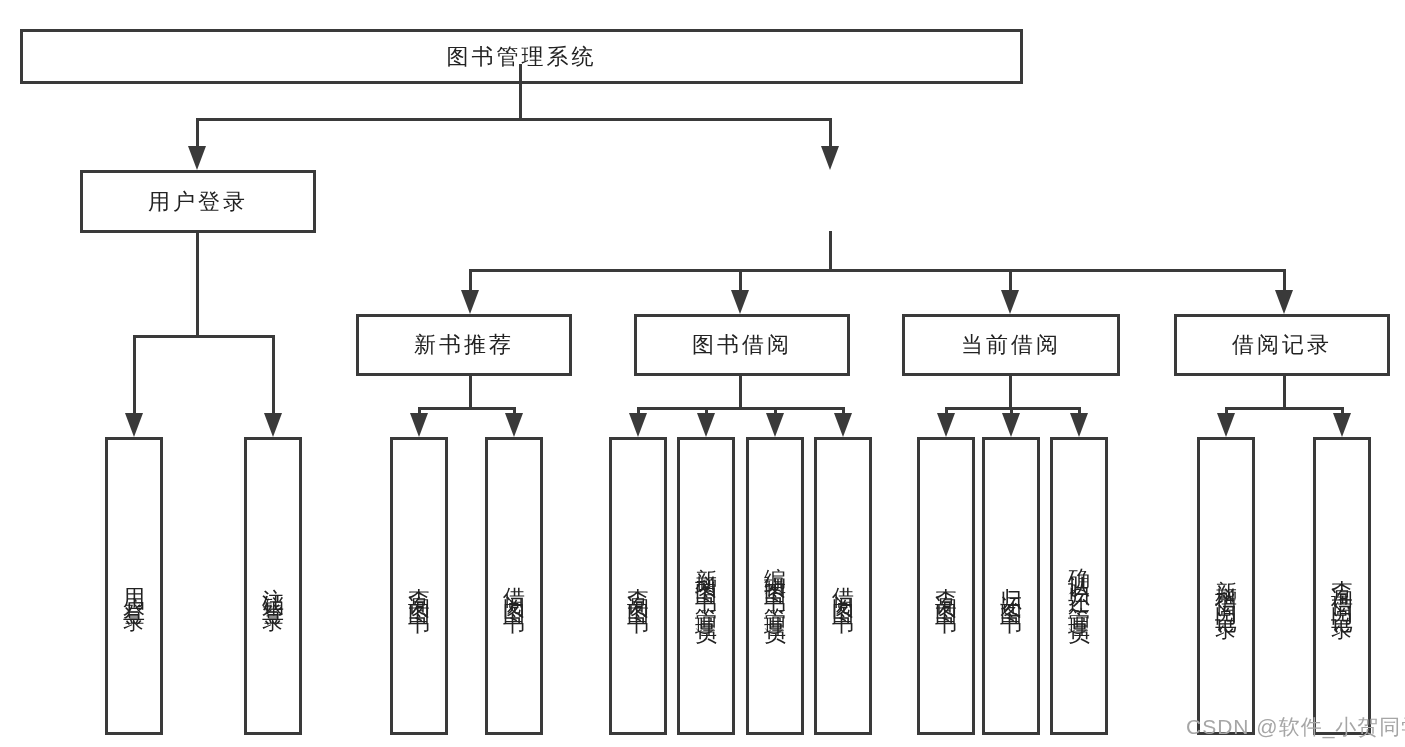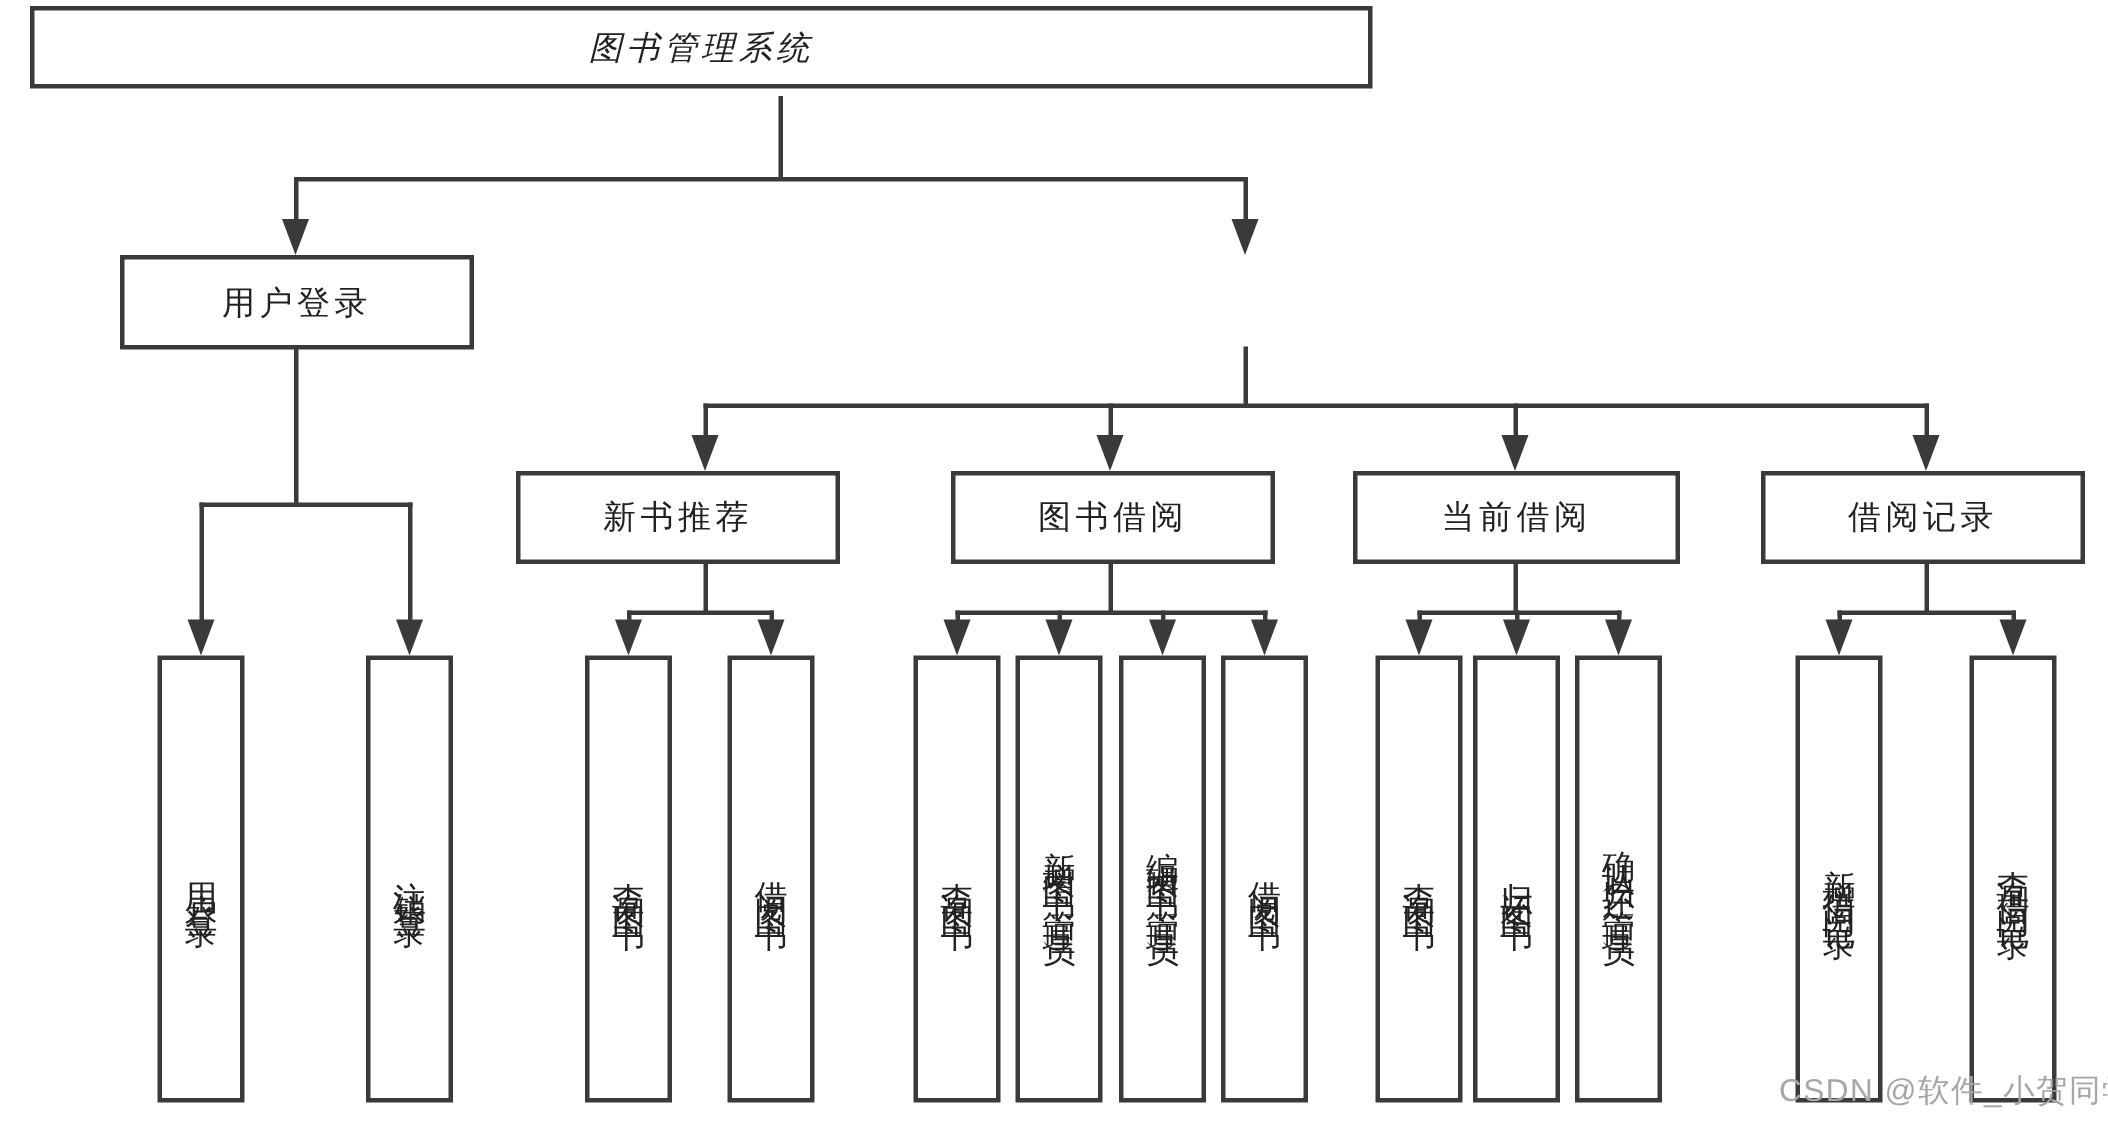--- a/index.html
+++ b/index.html
@@ -31,25 +31,25 @@
     position:absolute; left:1186px; top:713px;
     font-size:21px; letter-spacing:1px; color:#a6a6a6;
     z-index:5; white-space:nowrap;
   }
 </style>
 </head>
 <body>
 
 <div class="canvas">
 
-  <div class="node" style="left:20px; top:4px; width:895px; height:55px;font-style:italic;">图书管理系统</div>
+  <div class="node" style="left:20px; top:29px; width:1003px; height:55px;">图书管理系统</div>
 
   <div class="node" style="left:80px; top:170px; width:236px; height:63px;">用户登录</div>
 
-  <div class="node" style="left:344px; top:314px; width:216px; height:62px;text-align:center;">新书推荐</div>
+  <div class="node" style="left:356px; top:314px; width:216px; height:62px;text-align:center;">新书推荐</div>
   <div class="node" style="left:902px; top:314px; width:218px; height:62px;">当前借阅</div>
   <div class="node" style="left:634px; top:314px; width:216px; height:62px;">图书借阅</div>
   <div class="node" style="left:1174px; top:314px; width:216px; height:62px;">借阅记录</div>
 
   <div class="node leaf" style="left:105px; top:437px; width:58px; height:298px;">用户登录</div>
   <div class="node leaf" style="left:244px; top:437px; width:58px; height:298px;">注销登录</div>
 
   <div class="node leaf" style="left:390px; top:437px; width:58px; height:298px;">查询图书</div>
   <div class="node leaf" style="left:485px; top:437px; width:58px; height:298px;">借阅图书</div>
 

